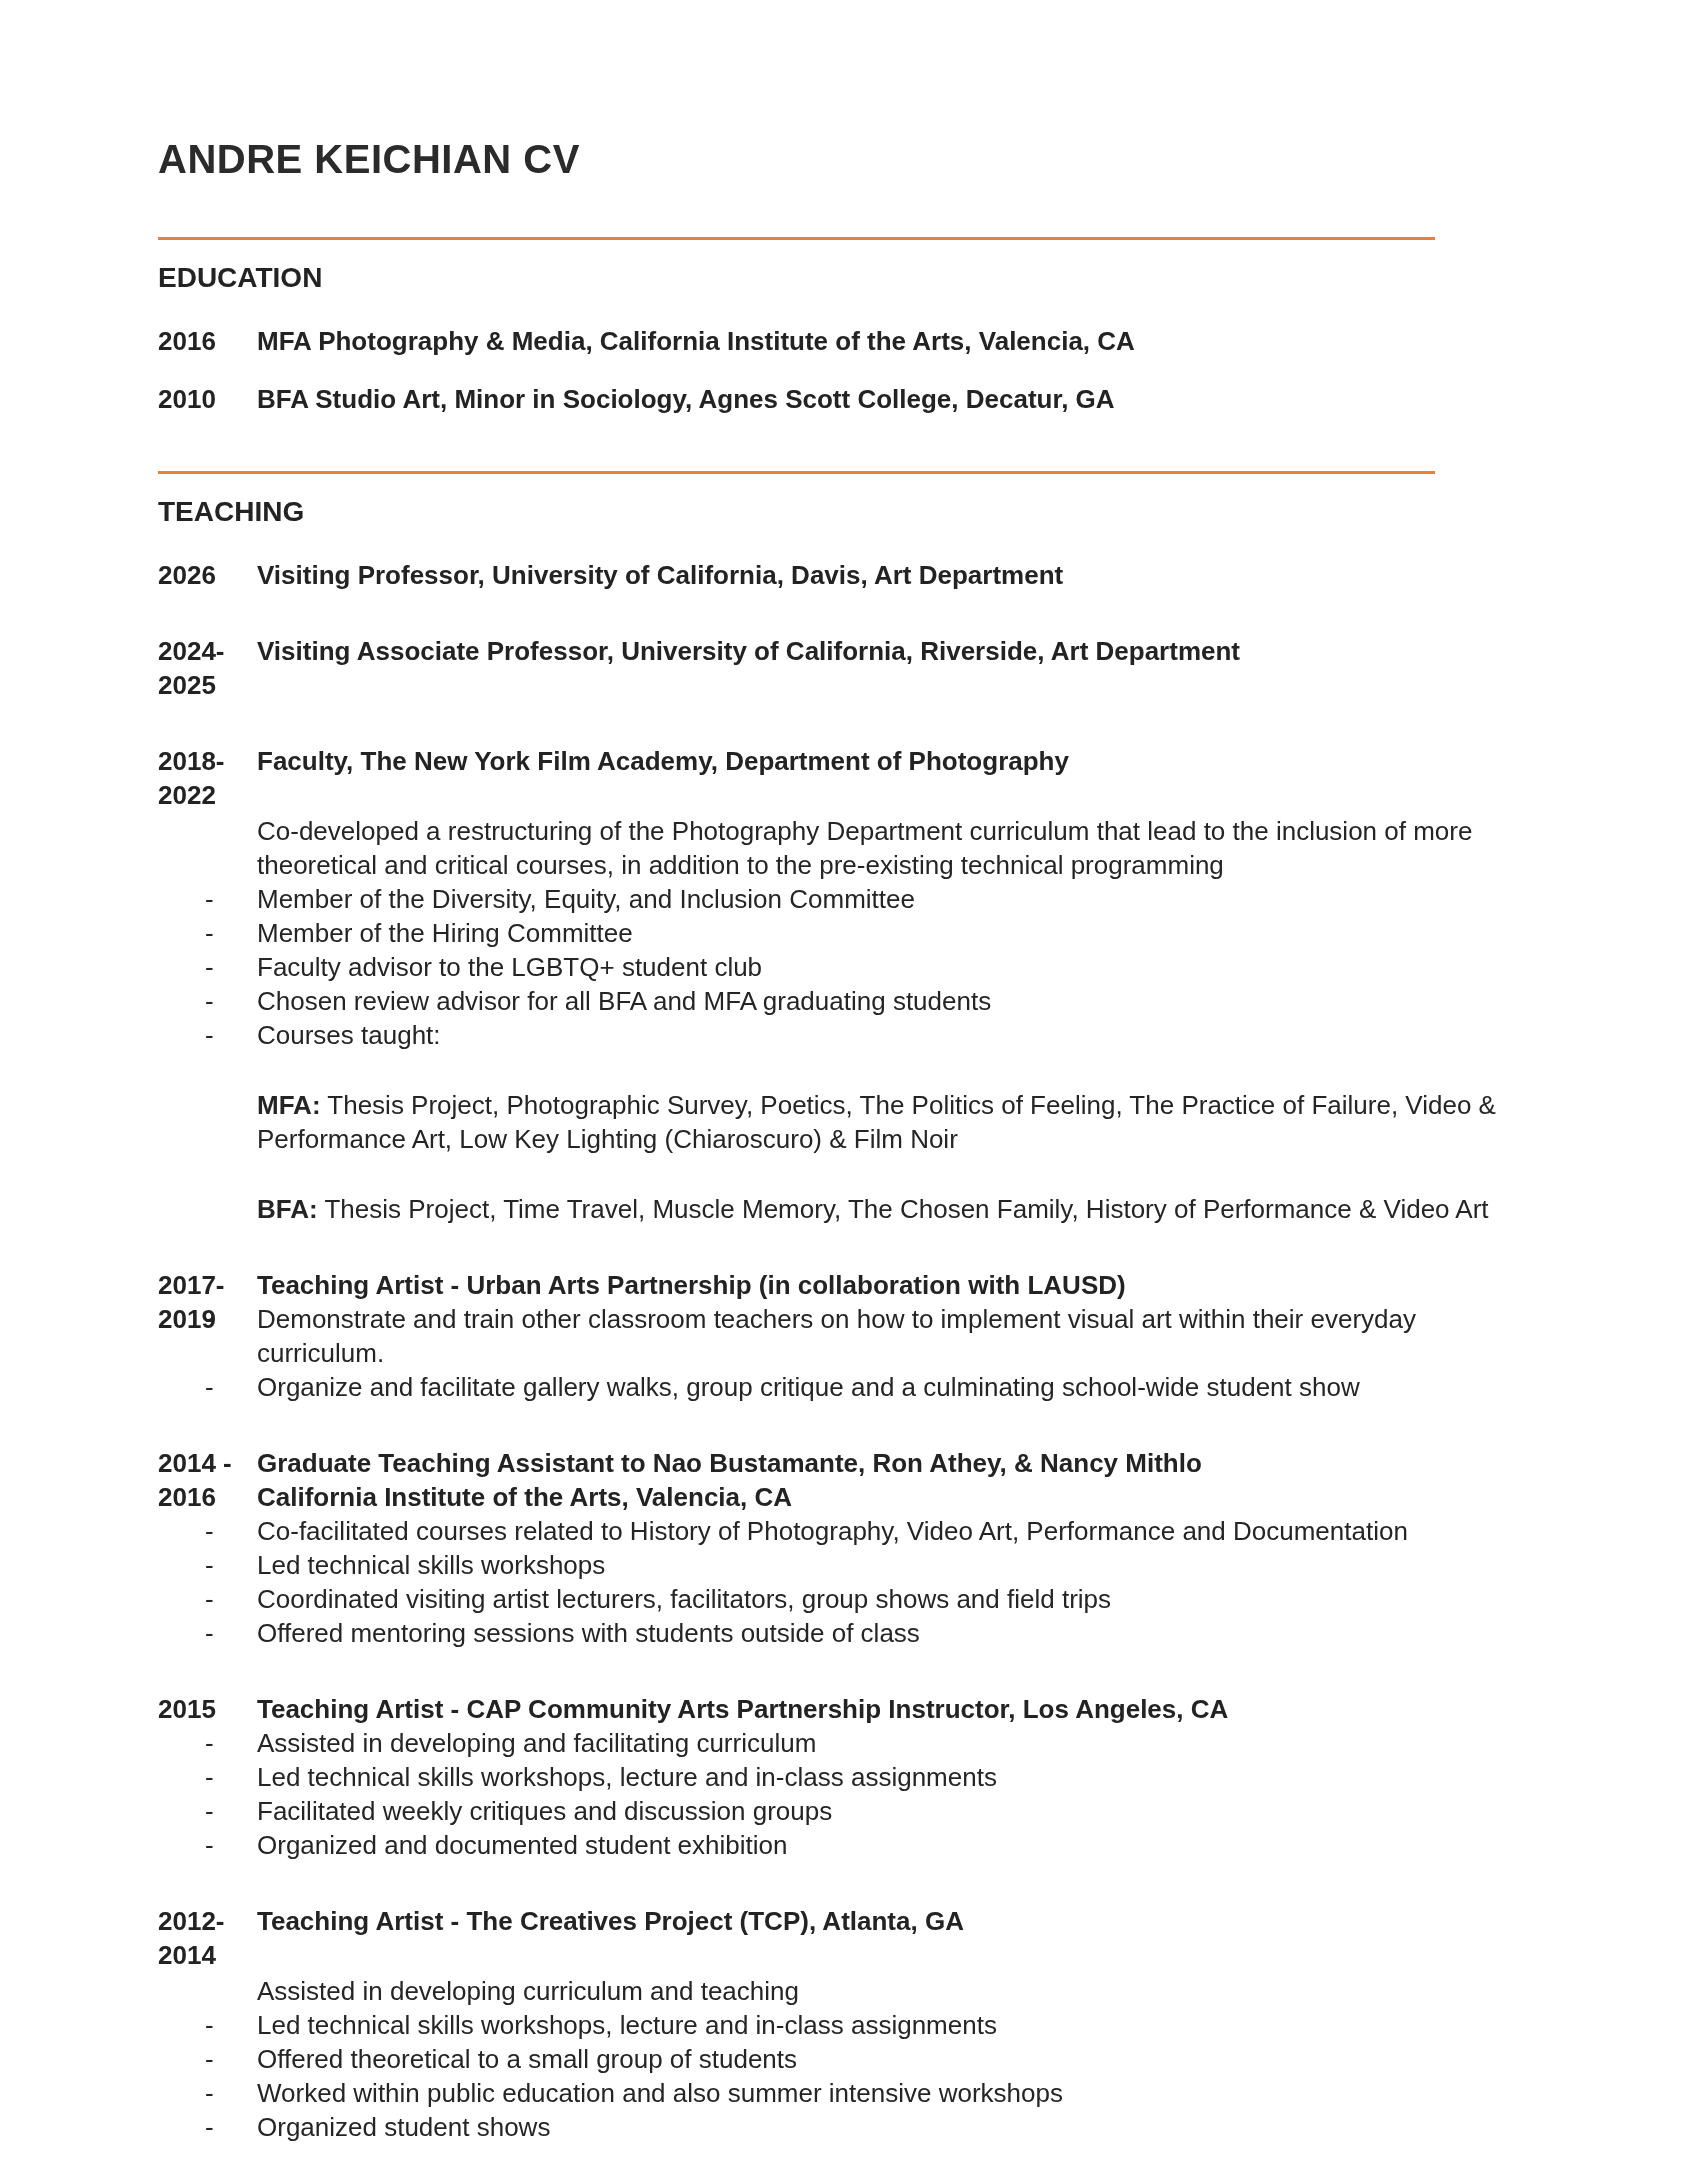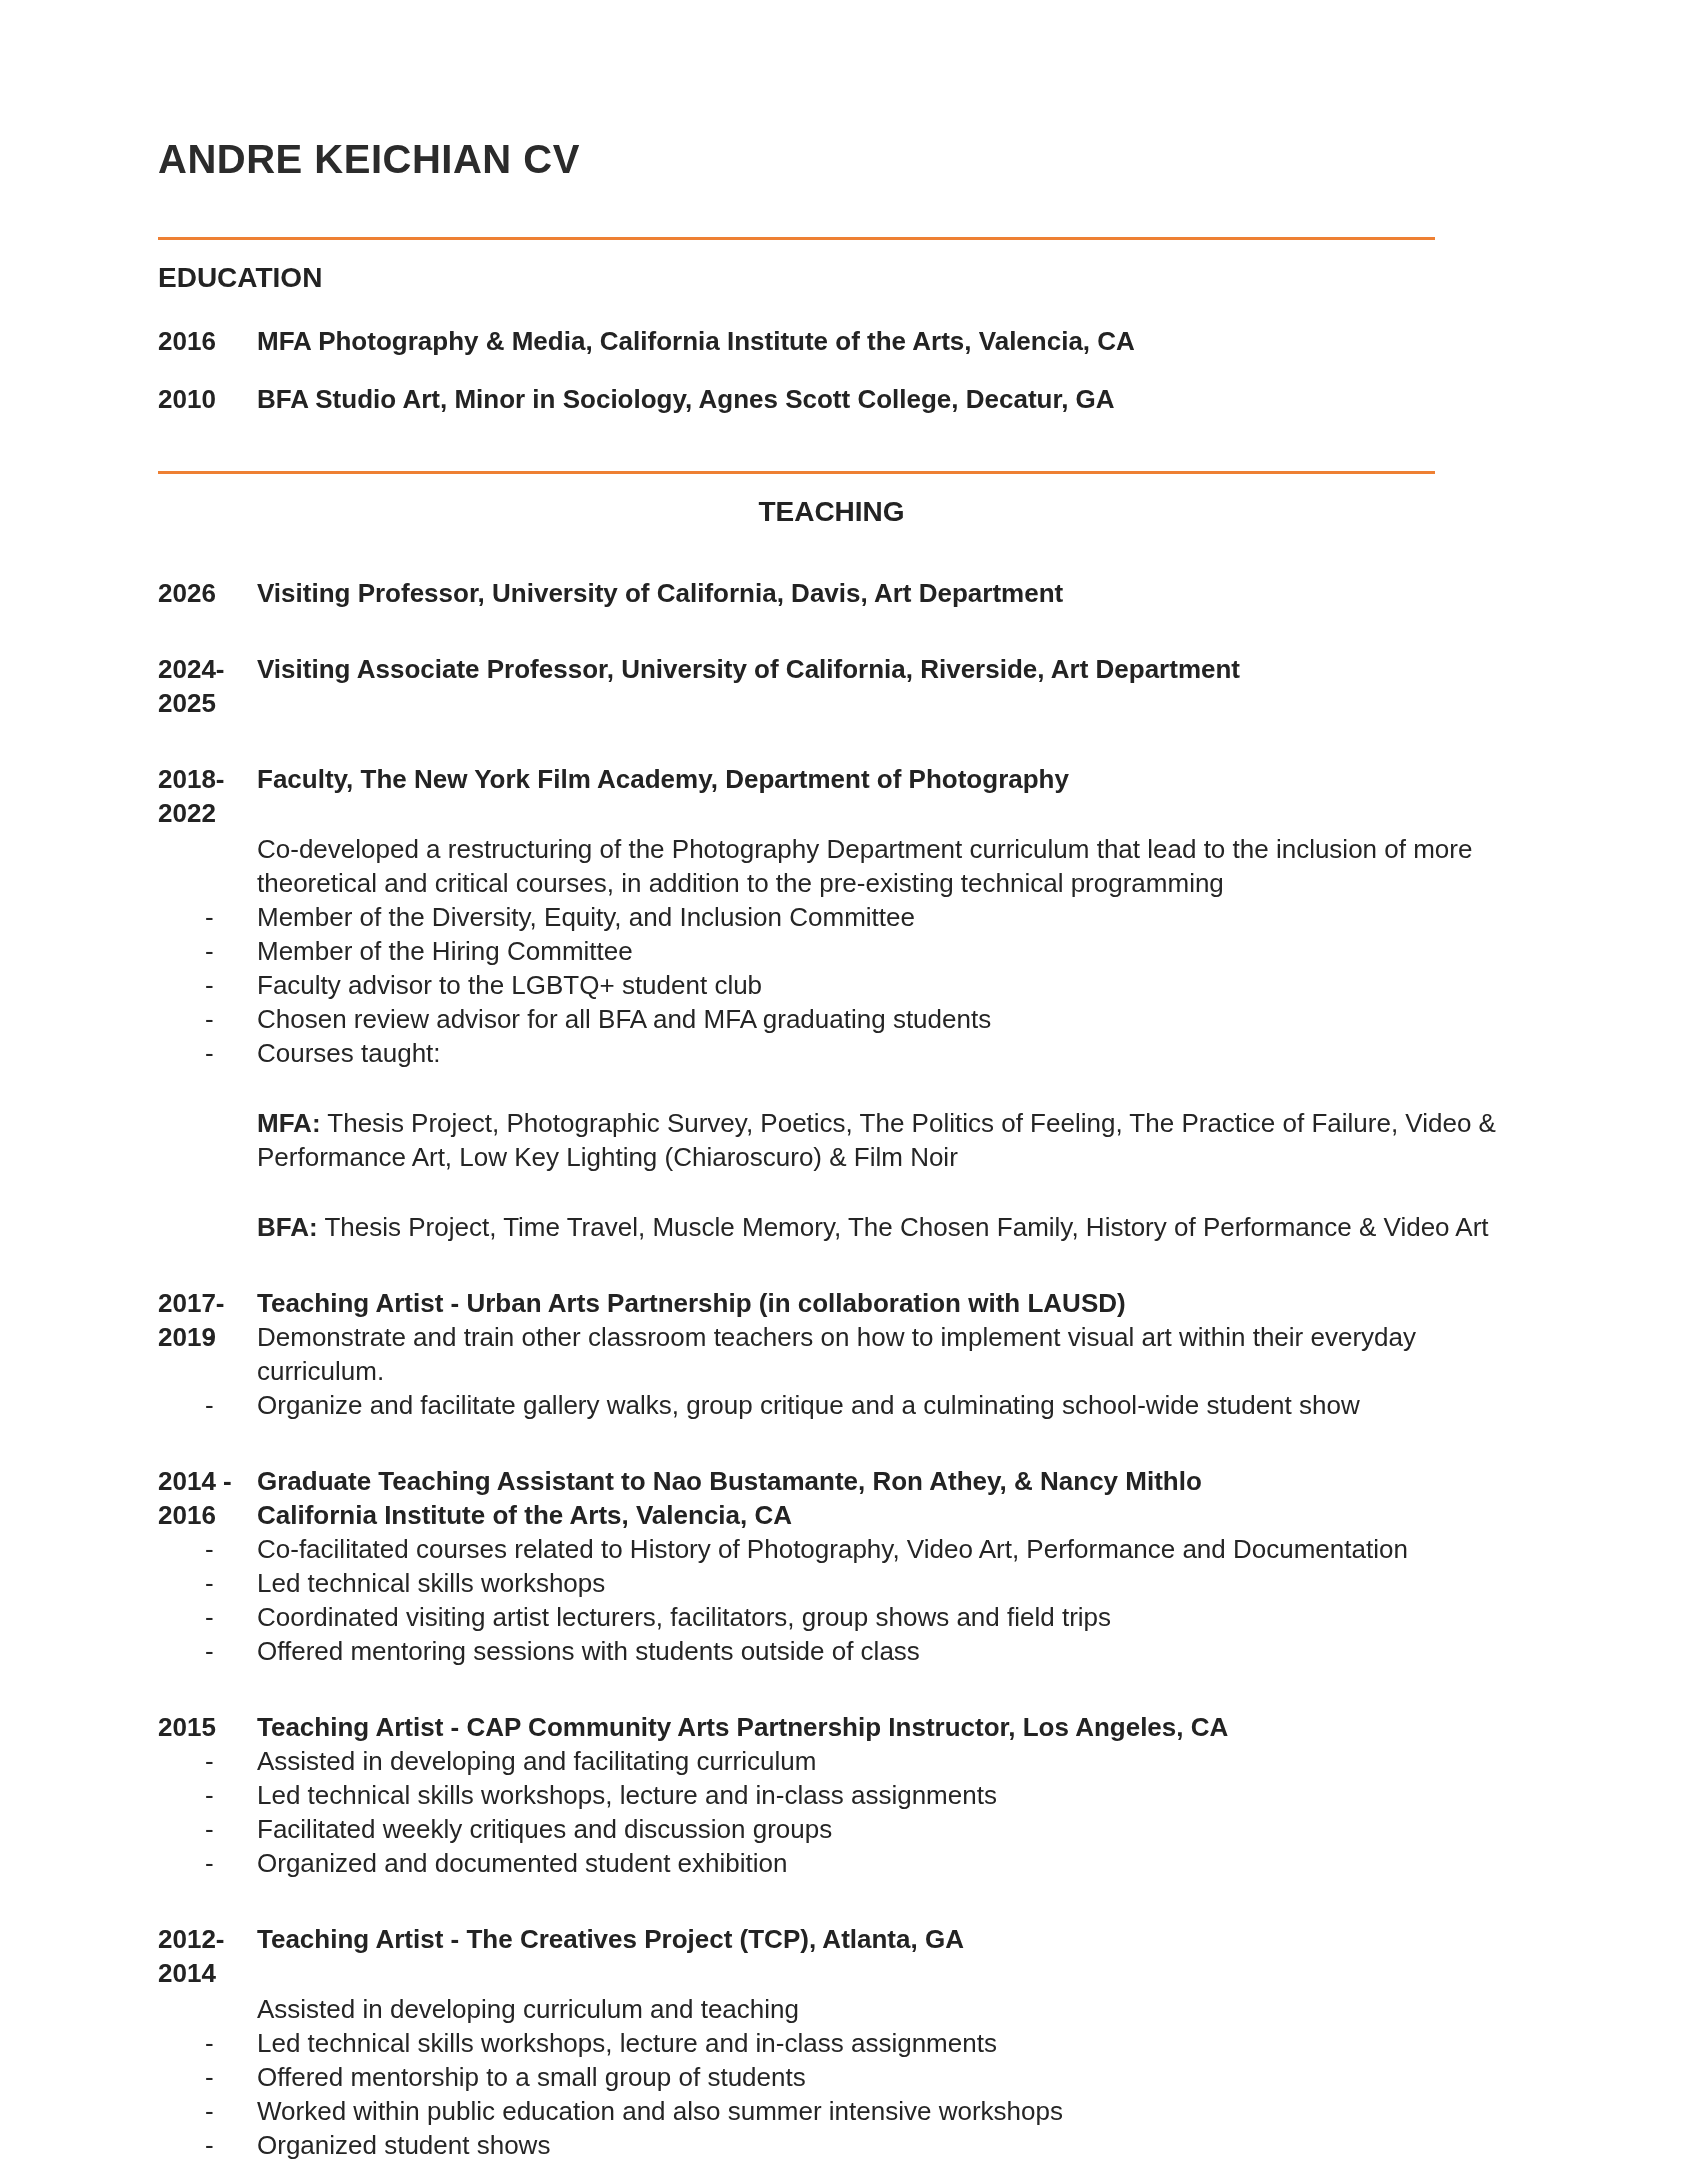--- a/index.html
+++ b/index.html
@@ -37,21 +37,21 @@
     width: 1203px;
     margin-left: 14px;
     margin-top: 55px;
   }
   .section-heading {
     font-size: 28px;
     font-weight: 700;
     color: #232323;
     margin: 0 0 30px 0;
   }
-  .section-teaching .section-heading { margin-bottom: 48px; text-align: center; }
+  .section-teaching .section-heading { margin-bottom: 30px; }
   .entry {
     display: flex;
     align-items: flex-start;
   }
   .section-education .entry { margin-bottom: 24px; }
   .section-teaching .entry { margin-bottom: 42px; justify-content: flex-end; }
   .year-col {
     flex: none;
     width: 99px;
     font-size: 26px;
@@ -234,21 +234,21 @@
           </div>
           <div class="content-col">
             <div class="line title">Teaching Artist - The Creatives Project (TCP), Atlanta, GA</div>
             <div class="line body">Assisted in developing curriculum and teaching</div>
             <div class="line bullet">
               <span class="marker">-</span>
               <span class="btext">Led technical skills workshops, lecture and in-class assignments</span>
             </div>
             <div class="line bullet">
               <span class="marker">-</span>
-              <span class="btext">Offered mentorship to a small group of students</span>
+              <span class="btext">Offered theoretical to a small group of students</span>
             </div>
             <div class="line bullet">
               <span class="marker">-</span>
               <span class="btext">Worked within public education and also summer intensive workshops</span>
             </div>
             <div class="line bullet">
               <span class="marker">-</span>
               <span class="btext">Organized student shows</span>
             </div>
           </div>

